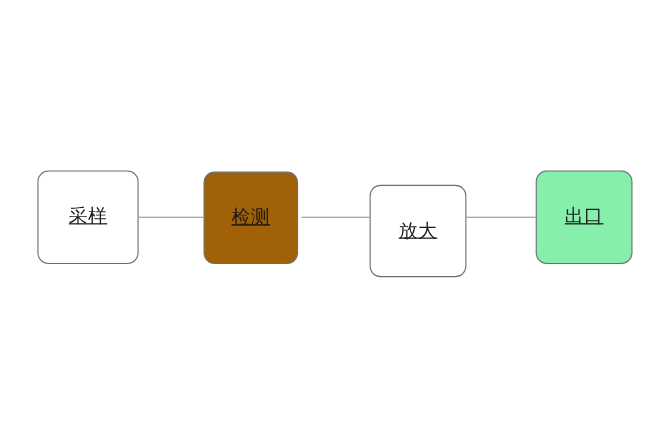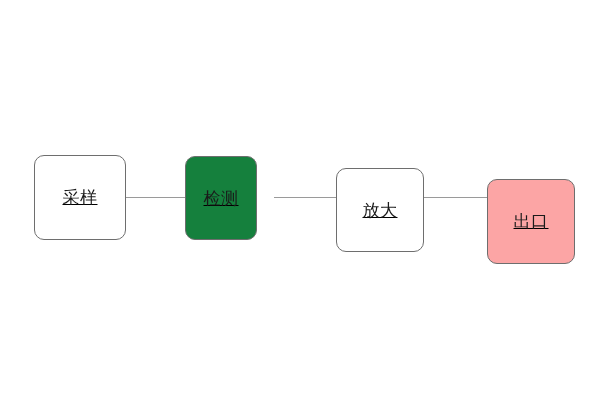--- a/index.html
+++ b/index.html
@@ -51,25 +51,25 @@
 <div id="canvas" style="background: rgb(255, 255, 255);">
 
   <div class="edge" style="left: 126px; top: 197px; width: 59px; border-top-color: rgb(154, 154, 154);"></div>
   <div class="edge" style="left: 274px; top: 197px; width: 62px; border-top-color: rgb(154, 154, 154);"></div>
   <div class="edge" style="left: 424px; top: 197px; width: 63px; border-top-color: rgb(154, 154, 154);"></div>
 
   <div class="node" style="left: 34px; top: 155px; width: 92px; height: 85px; border-color: rgb(110, 110, 110); background: rgb(255, 255, 255);">
     <span class="node-label" style="color: rgb(26, 26, 26);">采样</span>
   </div>
 
-  <div class="node" style="left: 185px; top: 156px; width: 72px; height: 84px; border-color: rgb(110, 110, 110); background: #15803d;">
+  <div class="node" style="left: 185px; top: 156px; width: 86px; height: 84px; border-color: rgb(110, 110, 110); background: #a16207;">
     <span class="node-label" style="color: rgb(26, 26, 26);">检测</span>
   </div>
 
   <div class="node" style="left: 336px; top: 168px; width: 88px; height: 84px; border-color: rgb(110, 110, 110); background: rgb(255, 255, 255);">
     <span class="node-label" style="color: rgb(26, 26, 26);">放大</span>
   </div>
 
-  <div class="node" style="left: 487px; top: 155px; width: 88px; height: 85px; border-color: rgb(110, 110, 110); background: #fca5a5; margin-top: 24px;">
+  <div class="node" style="left: 487px; top: 155px; width: 88px; height: 85px; border-color: rgb(110, 110, 110); background: #86efac;">
     <span class="node-label" style="color: rgb(26, 26, 26);">出口</span>
   </div>
 
 </div>
 
 </body></html>

